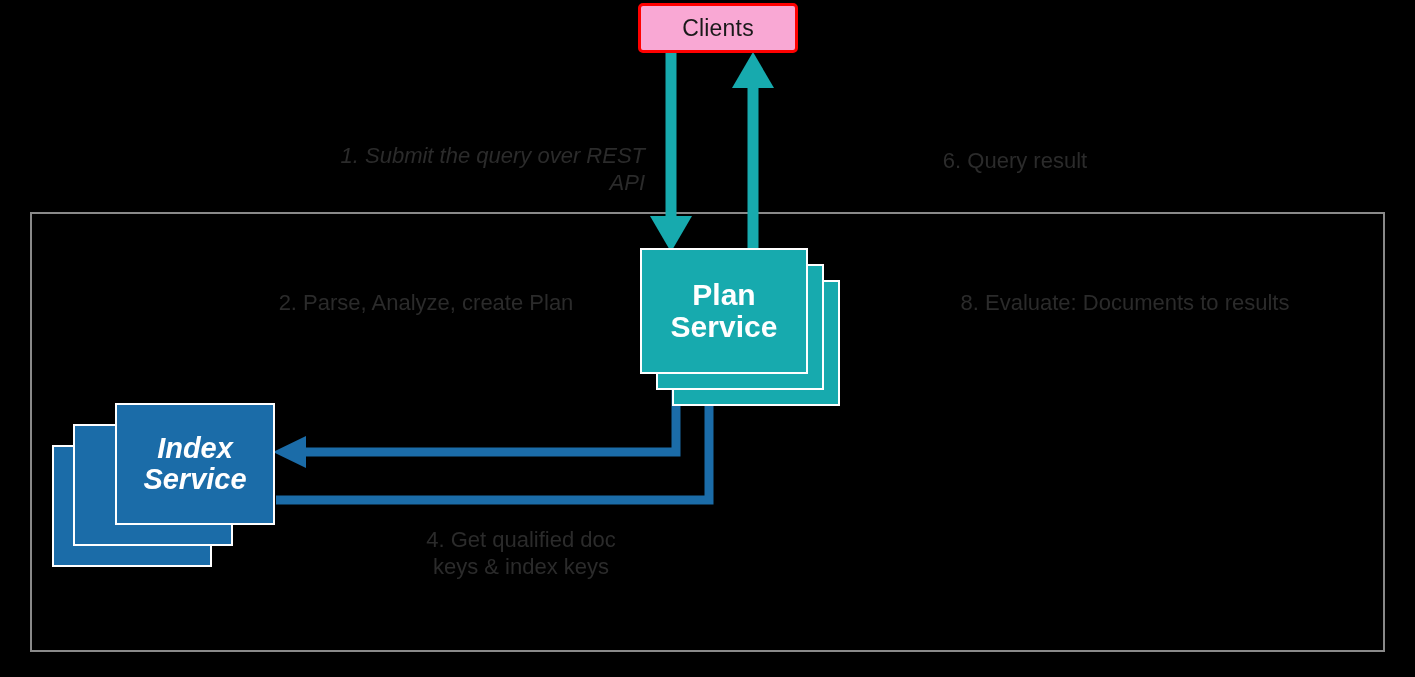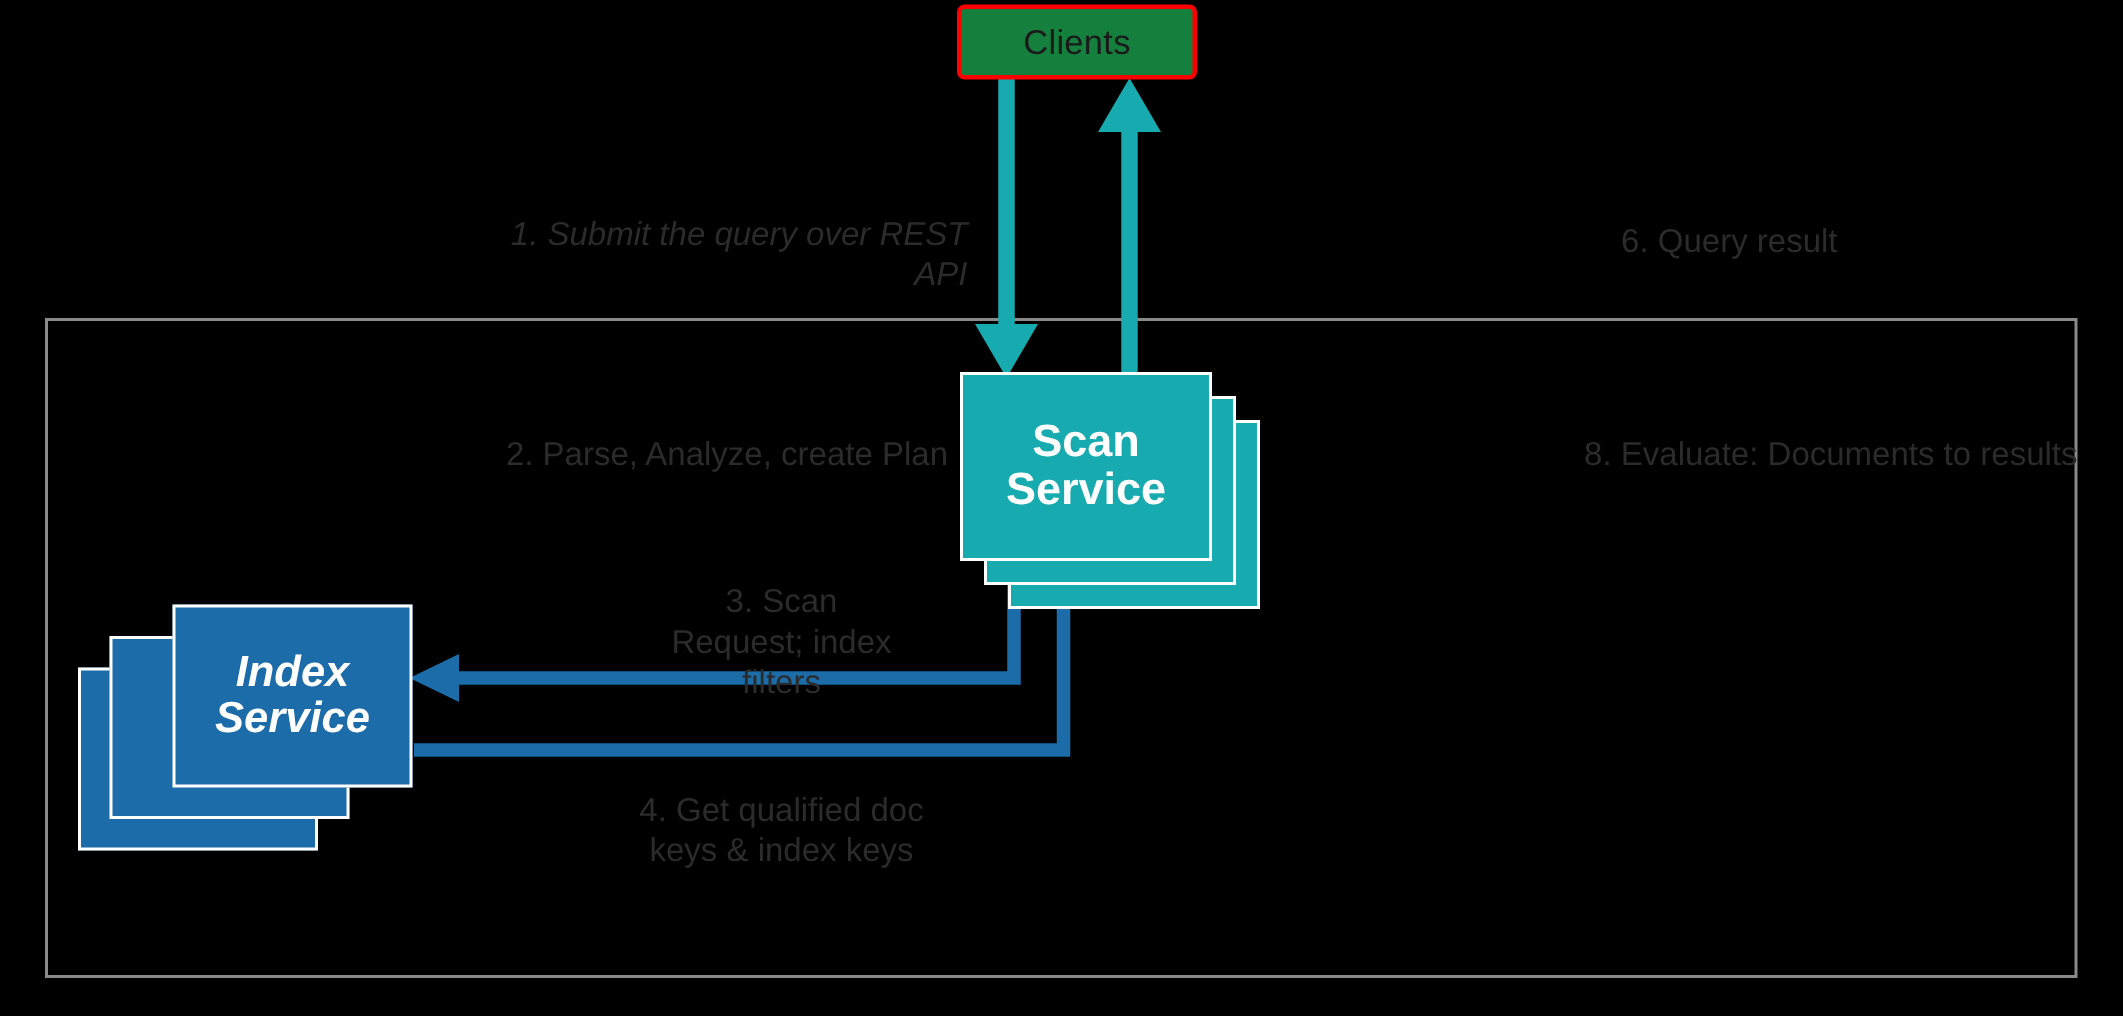--- a/index.html
+++ b/index.html
@@ -32,21 +32,21 @@
     background: transparent;
   }
 
   
   .clients-box {
     position: absolute;
     left: 638px;
     top: 3px;
     width: 160px;
     height: 50px;
-    background: #15803d;
+    background: #f9a8d4;
     border: 3px solid #ff0000;
     border-radius: 5px;
     box-sizing: border-box;
     display: flex;
     align-items: center;
     justify-content: center;
     color: #1a1a1a;
     font-size: 23px;
     letter-spacing: 0.2px;
   }
@@ -94,21 +94,21 @@
   
   .label {
     position: absolute;
     color: #2b2b2b;
     font-size: 22px;
     line-height: 1.22;
     white-space: pre-line;
   }
   .label.align-right { text-align: right; }
   .label.align-center { text-align: center; }
-  .label.align-left { text-align: right; }
+  .label.align-left { text-align: center; }
 
   #label-1 { left: 225px; top: 143px; width: 420px; font-style: italic; }
   #label-6 { left: 805px; top: 148px; width: 420px; }
   #label-2 { left: 220px; top: 290px; width: 412px; }
   #label-5 { left: 865px; top: 290px; width: 520px; }
   #label-3 { left: 385px; top: 388px; width: 272px; }
   #label-4 { left: 385px; top: 527px; width: 272px; }
 </style>
 </head>
 <body>
@@ -141,21 +141,21 @@
   </svg>
 
   <div class="clients-box">
     <span>Clients</span>
   </div>
 
   <div class="stack" id="query-stack">
     <div class="layer l3"></div>
     <div class="layer l2"></div>
     <div class="layer l1 front">
-      <span>Scan</span>
+      <span>Plan</span>
       <span>Service</span>
     </div>
   </div>
 
   <div class="stack" id="index-stack">
     <div class="layer l3"></div>
     <div class="layer l2"></div>
     <div class="layer l1 front">
       <span>Index</span>
       <span>Service</span>
@@ -164,20 +164,17 @@
 
   <div class="label align-right" id="label-1">1. Submit the query over REST
 API</div>
 
   <div class="label align-left" id="label-6">6. Query result</div>
 
   <div class="label align-left" id="label-2">2. Parse, Analyze, create Plan</div>
 
   <div class="label align-left" id="label-5">8. Evaluate: Documents to results</div>
 
-  <div class="label align-center" id="label-3">3.  Scan
-Request; index
-filters</div>
 
   <div class="label align-center" id="label-4">4. Get qualified doc
 keys &amp; index keys</div>
 
 </div>
 
 </body></html>

